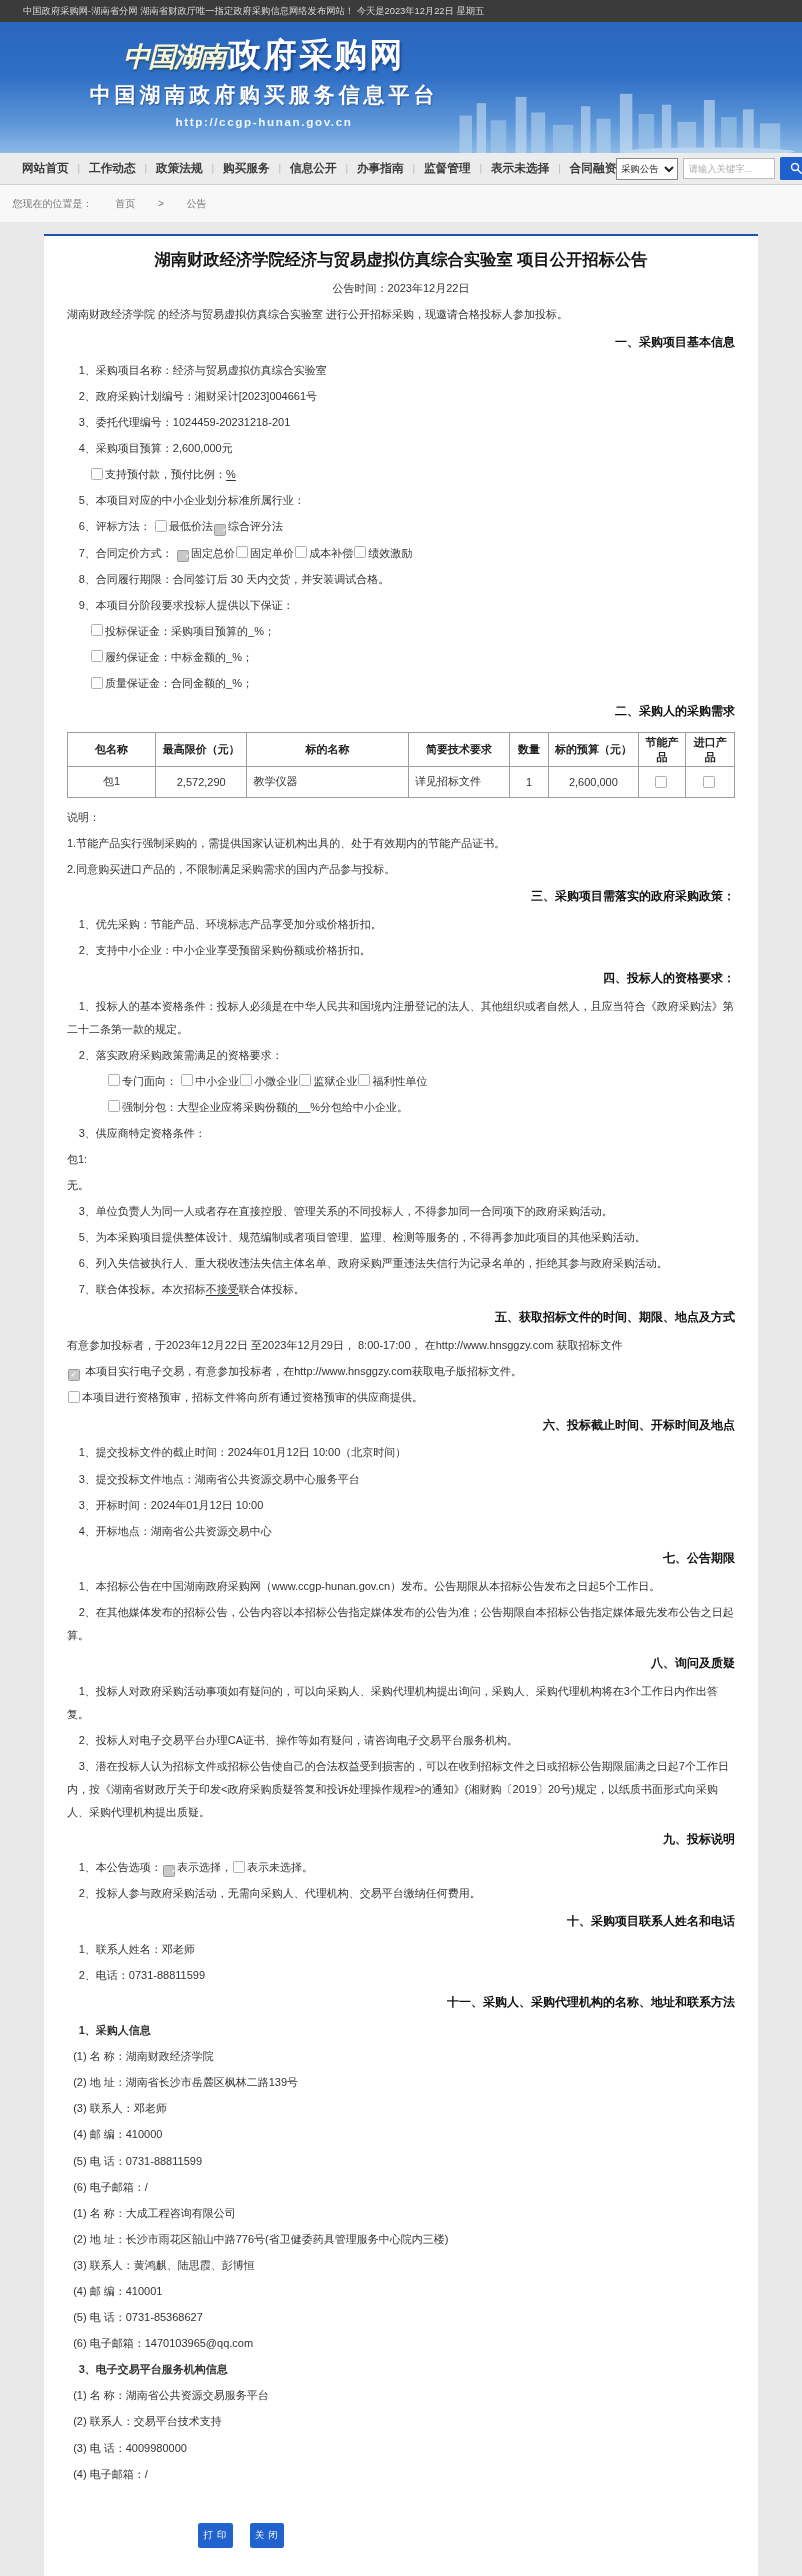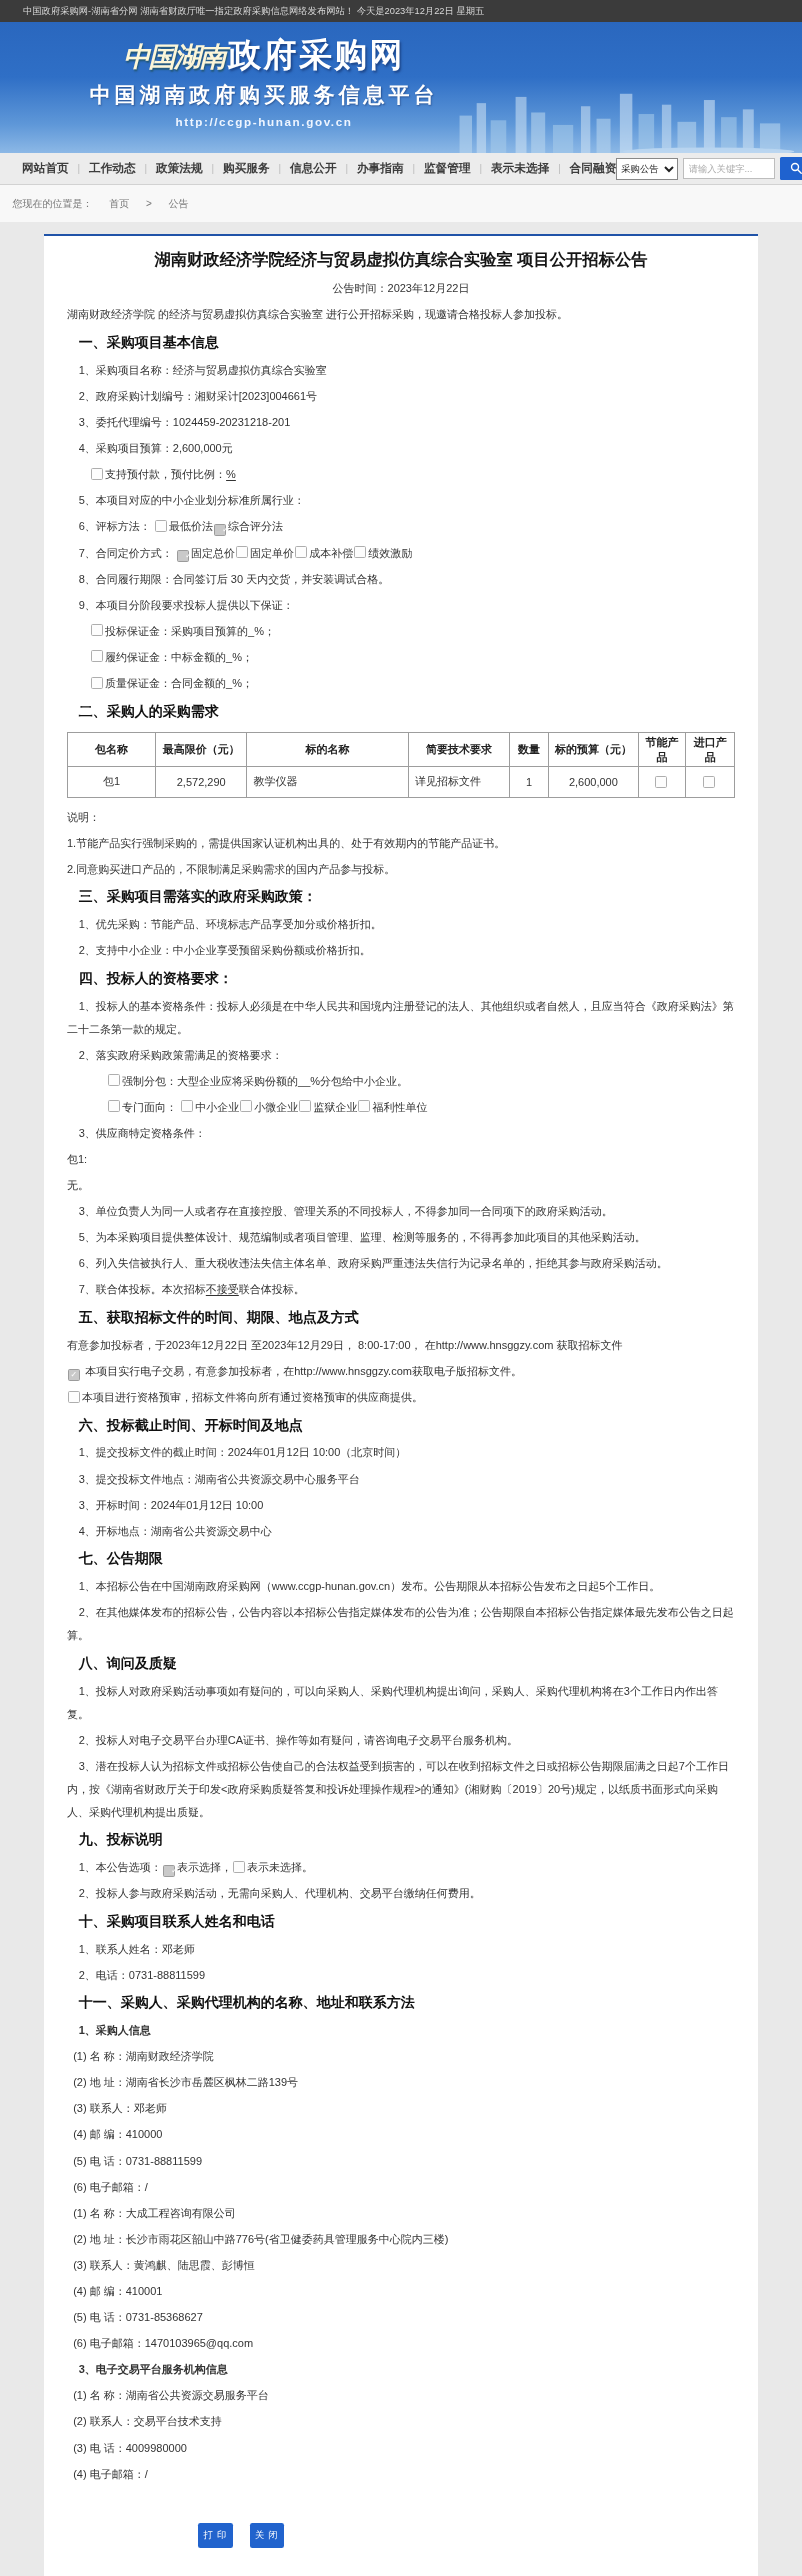--- a/index.html
+++ b/index.html
@@ -24,30 +24,30 @@
   .nav-item{font-size:11.7px;font-weight:700;color:#3d3d3d;text-decoration:none;cursor:pointer;white-space:nowrap;}
   .nav-item + .nav-item::before{content:"|";color:#c2c2c2;font-weight:400;margin:0 8.6px;}
   .search{margin-left:auto;display:flex;align-items:center;gap:4.7px;}
   select.cat{height:22px;width:62px;font-size:9.3px;border:0.8px solid #888;background:#fff;color:#222;}
   input.kw{height:18.7px;width:81px;border:0.8px solid #bdbdbd;font-size:9.3px;padding:0 4.7px;color:#333;}
   input.kw::placeholder{color:#aaa;}
   .search-btn{height:23px;width:33px;background:#1f62cf;border:none;border-radius:1.6px;display:flex;align-items:center;justify-content:center;cursor:pointer;}
 
   
   .breadcrumb{height:37px;line-height:37px;background:#f8f8f8;font-size:10px;color:#777;padding-left:12.4px;}
-  .breadcrumb a{color:#777;text-decoration:none;margin:0 14px;cursor:pointer;}
+  .breadcrumb a{color:#777;text-decoration:none;margin:0 20px;cursor:pointer;}
 
   
   .card{width:714px;margin:12px auto;background:#fff;border-top:2.3px solid #2053a8;padding-bottom:6.2px;}
   .doc-title{font-size:16.3px;font-weight:700;color:#151515;text-align:center;margin:12.4px 47px 0;line-height:23px;}
   .doc-time{text-align:center;font-size:11px;color:#333;margin-top:9.3px;}
   .doc-body{padding:4.7px 23px 0;font-size:11px;}
   .bp{margin:3.1px 0;line-height:23px;color:#333;}
   .ind{text-indent:11.7px;}
-  .bh{margin:4.7px 0;line-height:23px;font-weight:700;color:#111;font-size:14px;text-indent:11.7px;}
+  .bh{margin:4.7px 0;line-height:23px;font-weight:700;color:#111;font-size:12px;text-indent:11.7px;text-align:right;}
   .ind2{padding-left:23px;}
   .ind3{padding-left:40px;}
   .contact{padding-left:6.2px;}
   .bold{font-weight:700;text-indent:11.7px;}
   .ul{text-decoration:underline;text-underline-offset:2.3px;}
   .cb{display:inline-flex;align-items:center;justify-content:center;width:10px;height:10px;border:0.8px solid #aeaeae;background:#fdfdfd;border-radius:1.6px;vertical-align:-1.6px;margin:0 2.3px 0 0.8px;font-size:7.8px;color:#fff;line-height:10px;}
   .cb.on{background:#c9c9c9;border-color:#9b9b9b;}
   .cb.on::after{content:"✓";}
 
   
@@ -196,22 +196,22 @@
         </table>
         <p class="bp">说明：</p>
         <p class="bp">1.节能产品实行强制采购的，需提供国家认证机构出具的、处于有效期内的节能产品证书。</p>
         <p class="bp">2.同意购买进口产品的，不限制满足采购需求的国内产品参与投标。</p>
         <h3 class="bh">三、采购项目需落实的政府采购政策：</h3>
         <p class="bp ind">1、优先采购：节能产品、环境标志产品享受加分或价格折扣。</p>
         <p class="bp ind">2、支持中小企业：中小企业享受预留采购份额或价格折扣。</p>
         <h3 class="bh">四、投标人的资格要求：</h3>
         <p class="bp ind">1、投标人的基本资格条件：投标人必须是在中华人民共和国境内注册登记的法人、其他组织或者自然人，且应当符合《政府采购法》第二十二条第一款的规定。</p>
         <p class="bp ind">2、落实政府采购政策需满足的资格要求：</p>
+        <p class="bp ind3"><span class="cb"></span>专门面向： <span class="cb"></span>中小企业<span class="cb"></span>小微企业<span class="cb"></span>监狱企业<span class="cb"></span>福利性单位</p>
         <p class="bp ind3"><span class="cb"></span>强制分包：大型企业应将采购份额的__%分包给中小企业。</p>
-        <p class="bp ind3"><span class="cb"></span>专门面向： <span class="cb"></span>中小企业<span class="cb"></span>小微企业<span class="cb"></span>监狱企业<span class="cb"></span>福利性单位</p>
         <p class="bp ind">3、供应商特定资格条件：</p>
         <p class="bp">包1:</p>
         <p class="bp">无。</p>
         <p class="bp ind">3、单位负责人为同一人或者存在直接控股、管理关系的不同投标人，不得参加同一合同项下的政府采购活动。</p>
         <p class="bp ind">5、为本采购项目提供整体设计、规范编制或者项目管理、监理、检测等服务的，不得再参加此项目的其他采购活动。</p>
         <p class="bp ind">6、列入失信被执行人、重大税收违法失信主体名单、政府采购严重违法失信行为记录名单的，拒绝其参与政府采购活动。</p>
         <p class="bp ind">7、联合体投标。本次招标<span class="ul">不接受</span>联合体投标。</p>
         <h3 class="bh">五、获取招标文件的时间、期限、地点及方式</h3>
         <p class="bp">有意参加投标者，于2023年12月22日 至2023年12月29日， 8:00-17:00， 在http://www.hnsggzy.com 获取招标文件</p>
         <p class="bp"><span class="cb on"></span> 本项目实行电子交易，有意参加投标者，在http://www.hnsggzy.com获取电子版招标文件。</p>

